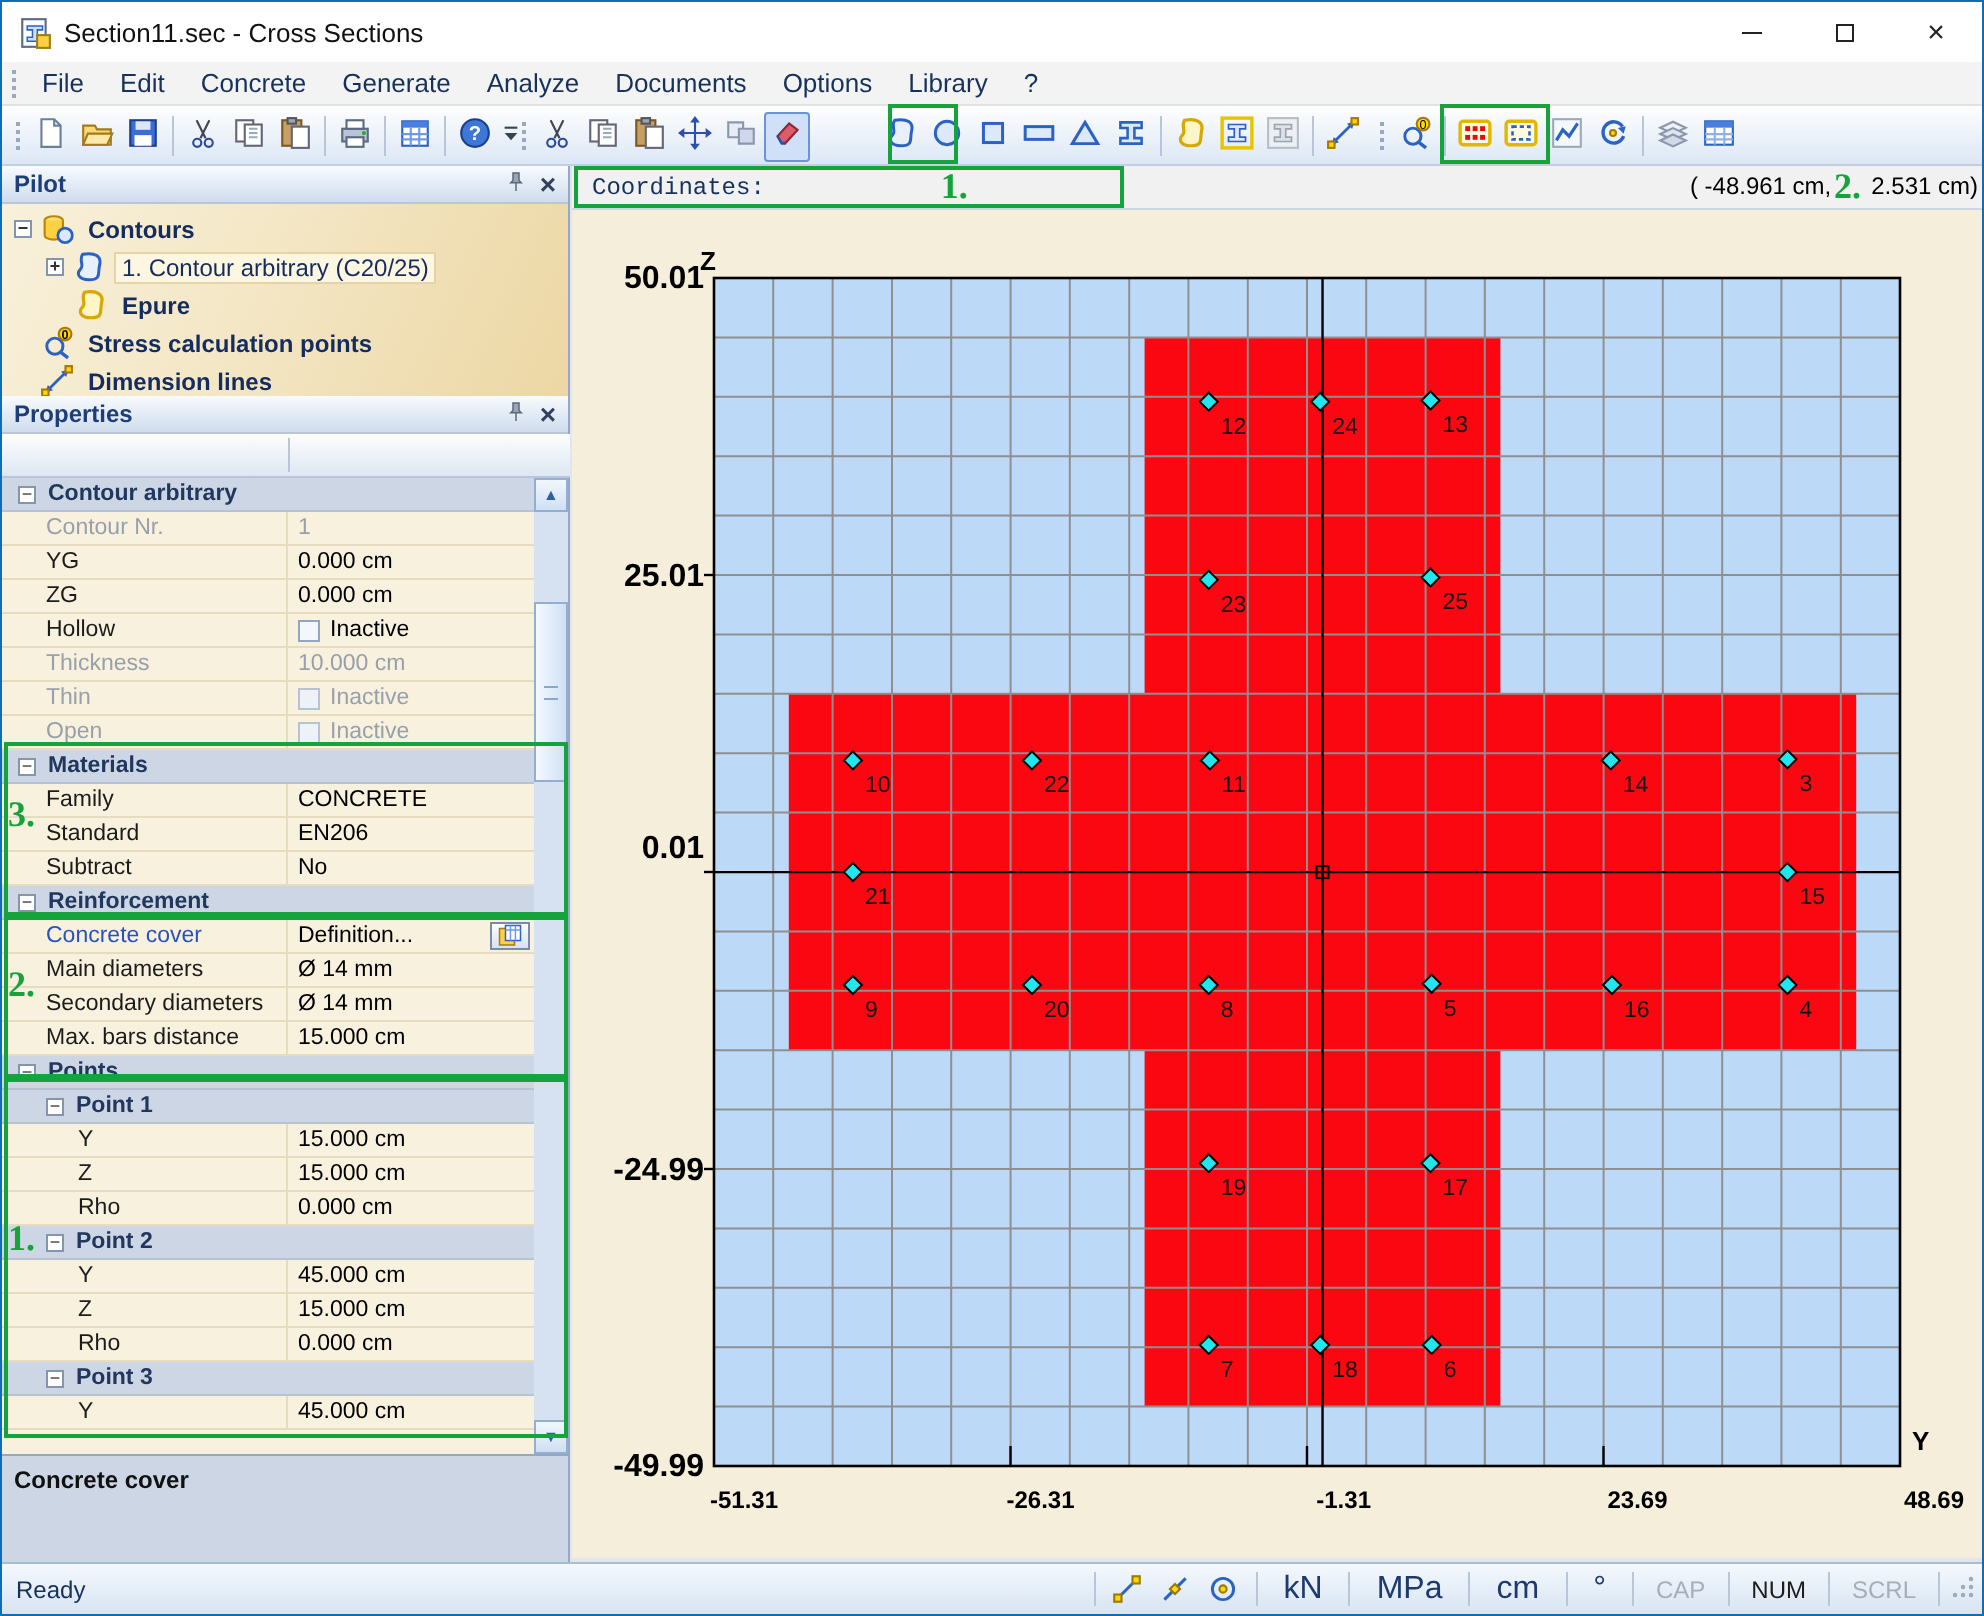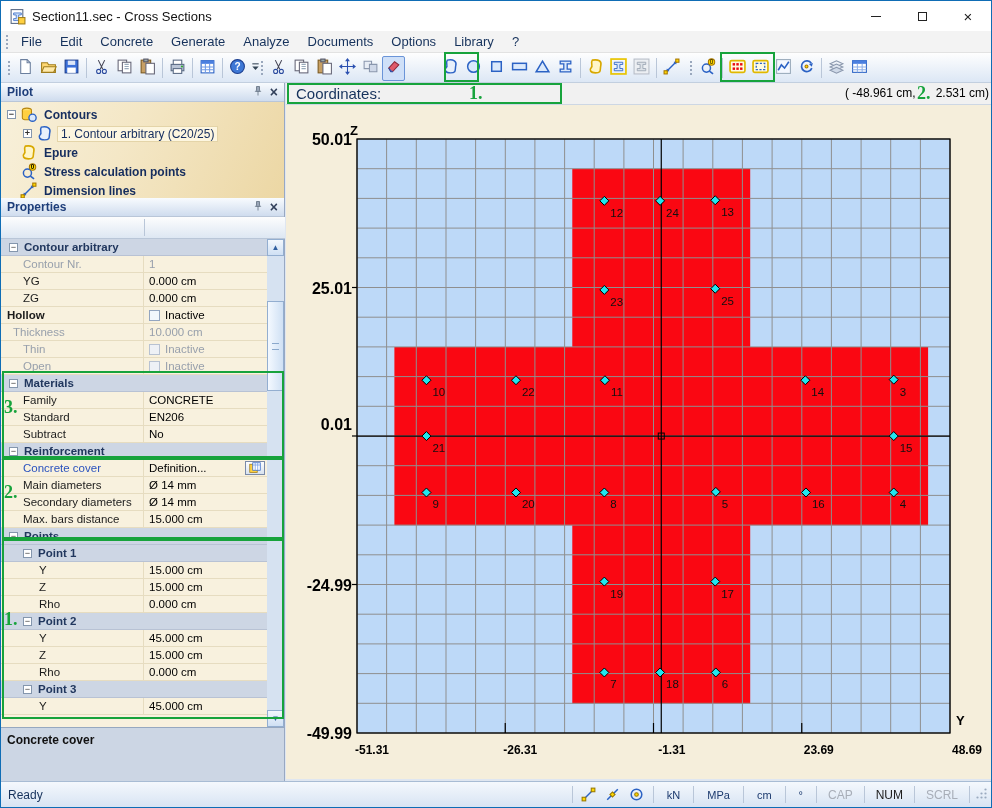--- a/index.html
+++ b/index.html
@@ -28,21 +28,21 @@
   .tgroup{position:absolute;top:2px;height:26px;display:flex;align-items:center;}
   .tbtn{width:23px;height:25px;display:flex;align-items:center;justify-content:center;border:1px solid transparent;border-radius:2px;}
   .tbtn.pressed{background:#cfe0f8;border:1px solid #6a94d8;}
   .tbtn.narrow{width:13px;}
   .tsep{width:1px;height:20px;background:#b9c6d8;margin:0 3px;}
   .tspace{height:1px;}
 
   
   #coordbar{left:285px;top:82px;width:707px;height:22px;background:#f1f1f1;border-bottom:1px solid #cdd7e4;}
   #coordbox{position:absolute;left:1px;top:0px;width:275px;height:21px;border:2px solid #17a33c;display:flex;align-items:center;}
-  #coordlabel{color:#16325c;margin-left:7px;font-size:15px;}
+  #coordlabel{color:#16325c;margin-left:7px;font-size:12px;font-family:Liberation Mono, monospace;}
   #coordval{position:absolute;right:4px;top:3px;color:#000;font-size:12px;white-space:pre;}
   .green-num{color:#17a33c;font-family:"Liberation Serif",serif;font-size:18px;font-weight:bold;}
 
   
   #pilot{left:0;top:82px;width:284px;height:115px;background:linear-gradient(115deg,#f8f1dc 0%,#f4e7c6 45%,#ecd7a4 100%);border-right:1px solid #98a8c2;}
   .phead{height:19px;background:linear-gradient(#f8fbfe,#cfdcee);border-bottom:1px solid #b9c6d8;display:flex;align-items:center;color:#1e3e7a;font-weight:bold;font-size:12px;padding-left:6px;}
   .phead .hicons{margin-left:auto;display:flex;align-items:center;gap:6px;margin-right:6px;color:#33415c;}
   .hx{font-size:14px;font-weight:bold;line-height:1;}
   .trow{display:flex;align-items:center;height:19px;color:#152d5e;font-weight:bold;position:relative;}
   .trow .lbl{padding:0 3px;}
@@ -72,21 +72,21 @@
   #sthumb{position:absolute;left:0;top:62px;width:17px;height:90px;background:linear-gradient(90deg,#f4f9ff,#cfe0f4);border:1px solid #93aed0;}
   #sthumb:after{content:"";position:absolute;left:4px;right:4px;top:41px;height:5px;border-top:1px solid #8aa8cc;border-bottom:1px solid #8aa8cc;}
 
   
   #desc{left:0;top:726px;width:284px;height:54px;background:#ccd6e4;border-top:1px solid #96a8c0;border-right:1px solid #98a8c2;padding:5px 6px;font-weight:bold;color:#111;}
   #statusbar{left:0;top:780px;width:990px;height:26px;background:linear-gradient(#f4f8fd,#d8e4f3);border-top:1px solid #a8bcd4;display:flex;align-items:center;}
   #ready{color:#16325c;margin-left:7px;}
   #sright{margin-left:auto;display:flex;align-items:center;gap:2px;margin-right:3px;}
   .ssep{width:1px;height:17px;background:#b9c6d8;margin:0 3px;}
   .sbico{width:22px;height:21px;display:flex;align-items:center;justify-content:center;}
-  .unit{color:#1c3a6e;padding:0 8px;font-size:11px;}
+  .unit{color:#1c3a6e;padding:0 8px;font-size:16px;}
   .lock{padding:0 6px;font-size:12px;}
   .lock.off{color:#a8aeb8;}
   .lock.on{color:#1c1c1c;text-align:right;}
 
   
   #canvas{left:285px;top:104px;width:707px;height:674px;background:#f5eedb;overflow:hidden;}
   #plot{position:absolute;left:71px;top:34px;}
   .ztick{position:absolute;left:2px;width:64px;text-align:right;font-weight:bold;font-size:16px;color:#000;}
   .ytick{position:absolute;width:64px;text-align:right;font-weight:bold;font-size:12px;color:#000;top:638px;}
   .axlab{position:absolute;font-weight:bold;font-size:13px;color:#000;}
@@ -398,21 +398,21 @@
             </svg></span>
           <span class="lbl">Contours</span>
         </div>
         <div class="trow sel" style="padding-left: 22px;">
           <span class="expander">+</span>
           <span class="ticon"><svg viewBox="0 0 16 16" width="17" height="17">
               <path d="M5 2 C11 1 14 3 13 7 C12 11 14 14 8 14 C3 14 2 11 4 9 C6 7 3 5 5 2 Z" fill="#e8f0fb" stroke="#2b62c4" stroke-width="1.4"></path>
             </svg></span>
           <span class="lbl" style="font-weight: normal;">1. Contour arbitrary (C20/25)</span>
         </div>
-        <div class="trow" style="padding-left: 6px;">
+        <div class="trow" style="padding-left: 23px;">
           <span class="expander" style="visibility: hidden;"></span>
           <span class="ticon"><svg viewBox="0 0 16 16" width="17" height="17">
               <path d="M5 2 C11 1 14 3 13 7 C12 11 14 14 8 14 C3 14 2 11 4 9 C6 7 3 5 5 2 Z" fill="#fff6c8" stroke="#d8a800" stroke-width="1.5"></path>
             </svg></span>
           <span class="lbl">Epure</span>
         </div>
         <div class="trow" style="padding-left: 6px;">
           <span class="expander" style="visibility: hidden;"></span>
           <span class="ticon"><svg viewBox="0 0 16 16" width="17" height="17">
               <circle cx="7" cy="9.5" r="3.8" fill="none" stroke="#2b62c4" stroke-width="1.4"></circle>
@@ -466,28 +466,28 @@
             <span>0.000 cm</span>
           </div>
         </div>
         <div class="prow">
           <div class="lc" style="padding-left: 22px;">ZG</div>
           <div class="vc">
             <span>0.000 cm</span>
           </div>
         </div>
         <div class="prow">
-          <div class="lc" style="padding-left: 6px; font-weight: bold;">Hollow</div>
+          <div class="lc" style="padding-left: 22px;">Hollow</div>
           <div class="vc">
             <span class="cb"></span>
             <span>Inactive</span>
           </div>
         </div>
         <div class="prow dis">
-          <div class="lc" style="padding-left: 12px;">Thickness</div>
+          <div class="lc" style="padding-left: 22px;">Thickness</div>
           <div class="vc">
             <span>10.000 cm</span>
           </div>
         </div>
         <div class="prow dis">
           <div class="lc" style="padding-left: 22px;">Thin</div>
           <div class="vc">
             <span class="cb"></span>
             <span>Inactive</span>
           </div>

